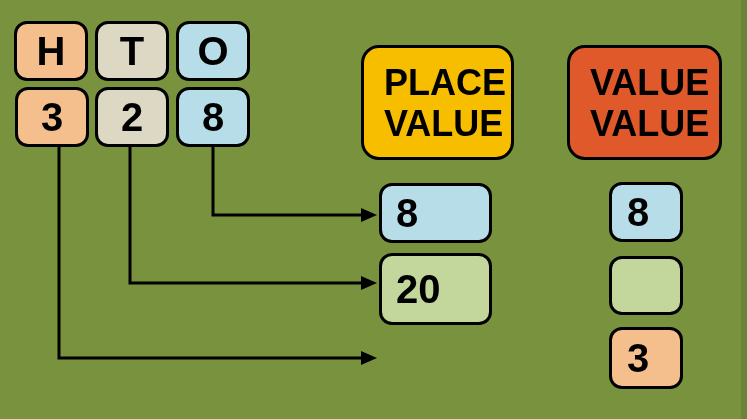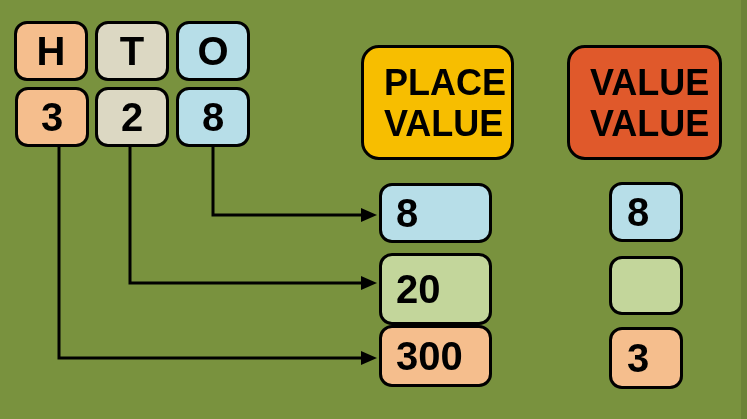--- a/index.html
+++ b/index.html
@@ -117,20 +117,19 @@
     <span>VALUE</span>
   </div>
 
   <div class="box header-box pos-fv-header">
     <span>VALUE</span>
     <span>VALUE</span>
   </div>
 
   <div class="box pv-box c-blue  pos-pv1">8</div>
   <div class="box pv-box c-green pos-pv2">20</div>
-  <div class="box pv-box c-peach pos-pv3">300</div>
 
   <div class="box fv-box c-blue  pos-fv1">8</div>
   <div class="box fv-box c-green pos-fv2"></div>
   <div class="box fv-box c-peach pos-fv3">3</div>
 
   <div id="edge-shade"></div>
 </div>
 
 </body></html>

